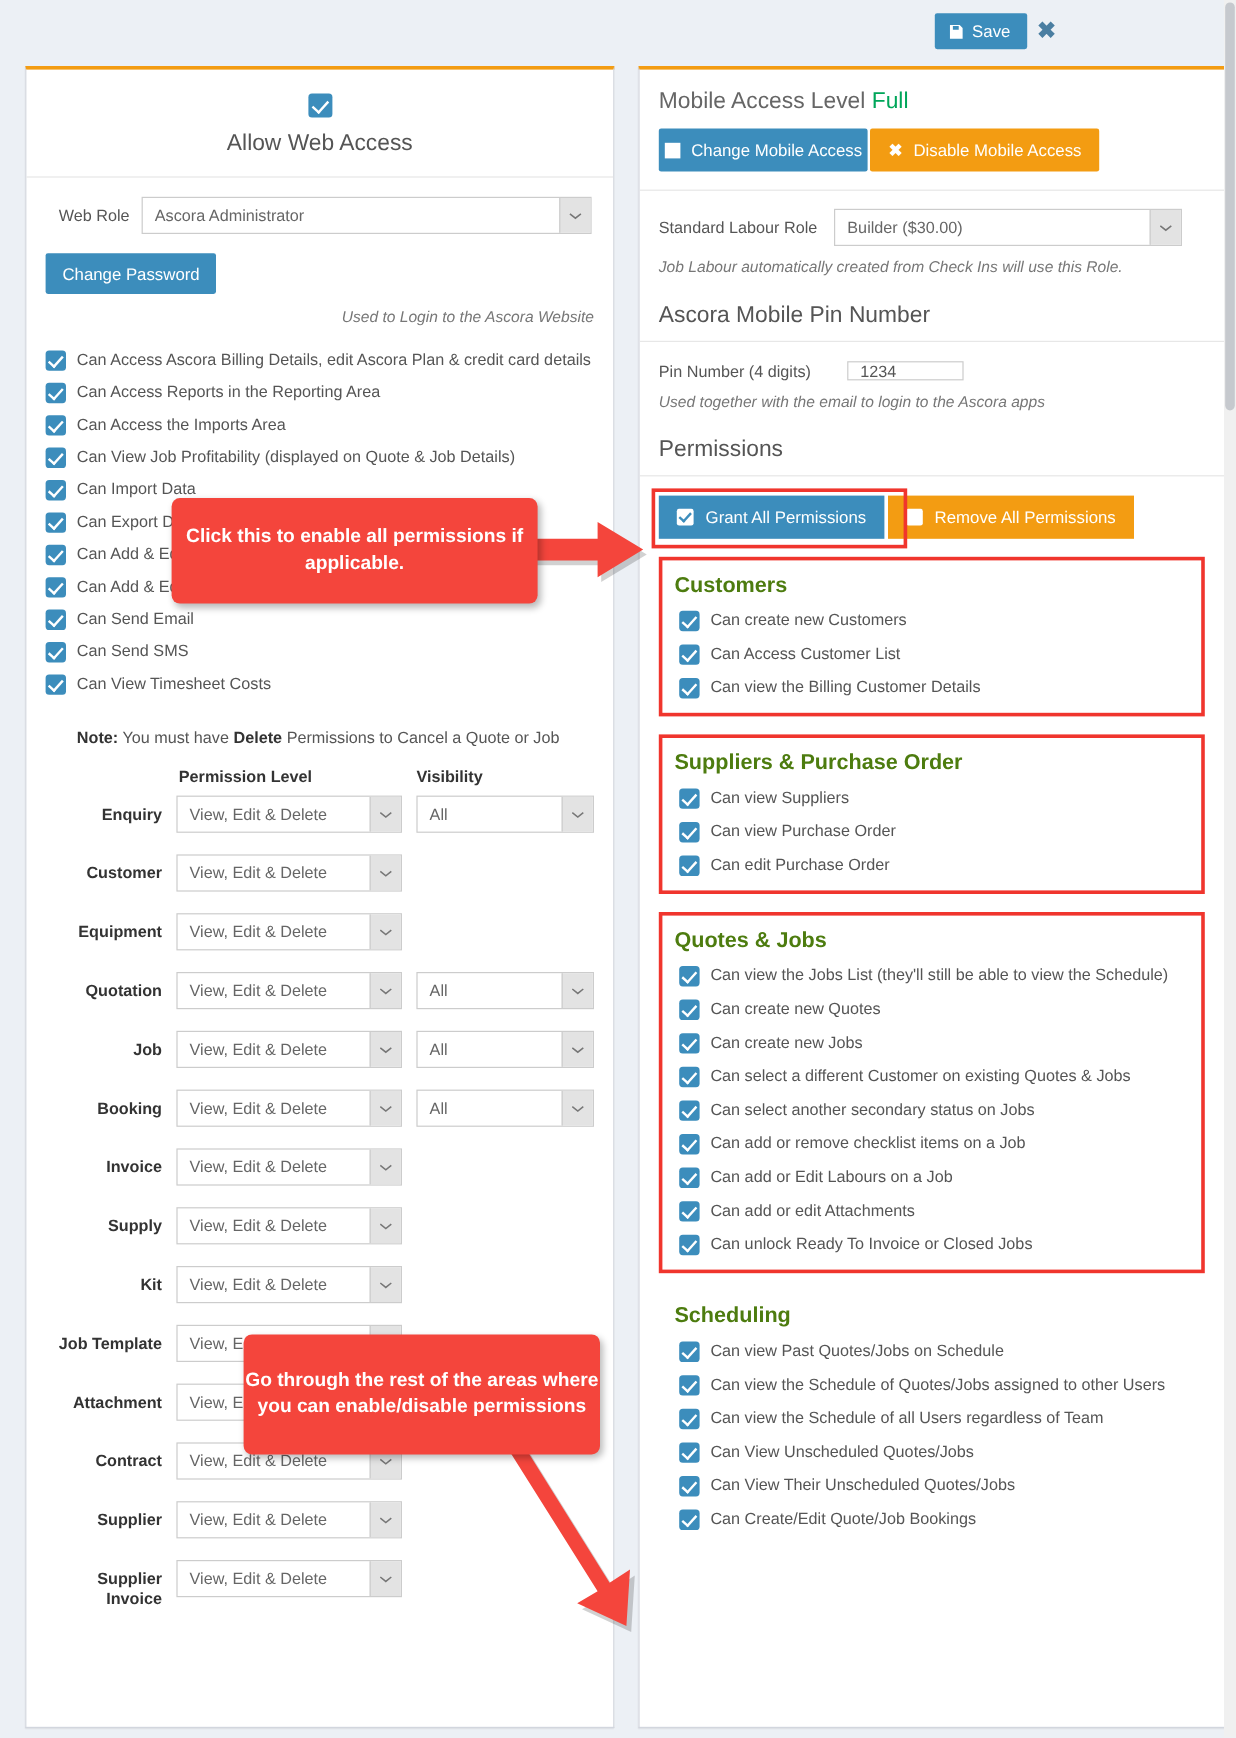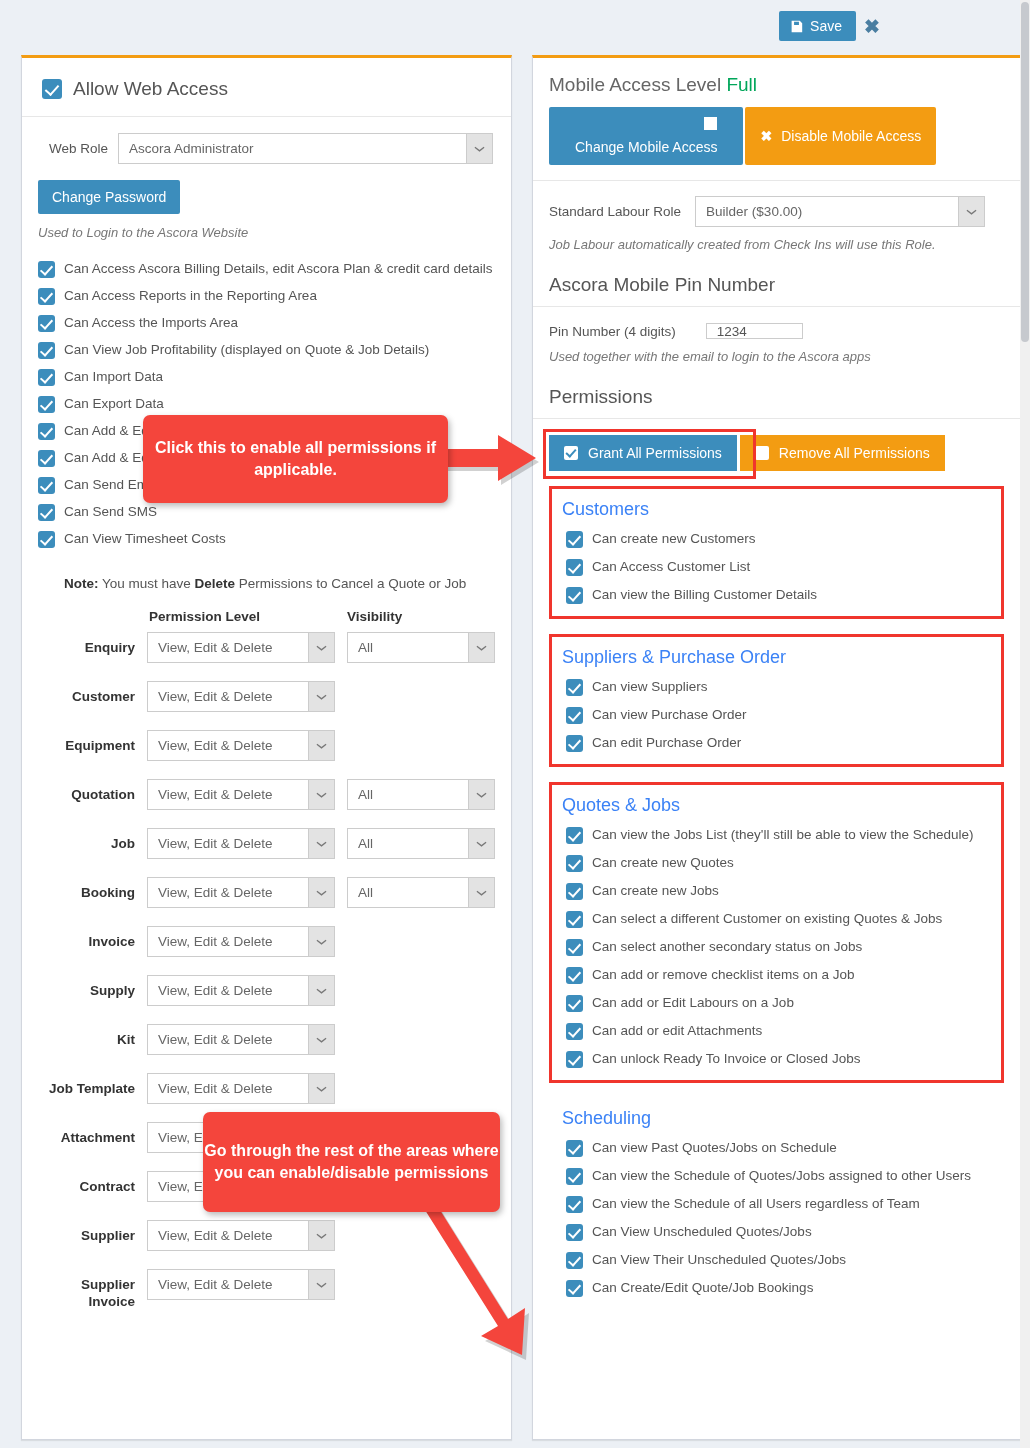--- a/index.html
+++ b/index.html
@@ -55,21 +55,21 @@
     content:""; position:absolute;
     left:5px; top:2px; width:5px; height:10px;
     border:solid #fff; border-width:0 2.2px 2.2px 0;
     transform:rotate(42deg);
   }
 
   .chk-row{ display:flex; align-items:center; gap:9px; margin:0 0 5px 0; }
   .chk-row .lbl{ color:#555; font-size:13.5px; line-height:18px; }
 
   
-  #allow-web-row{ display:flex; align-items:center; gap:11px; padding:6px 4px 16px 4px; }
+  #allow-web-row{ display:flex; align-items:center; gap:11px; padding:6px 4px 16px 4px;flex-direction:column; }
   #allow-web-row .cb{ width:20px; height:20px; flex:0 0 20px; }
   #allow-web-row .cb.on:after{ left:6px; top:3px; width:6px; height:11px; }
   #allow-web-label{ font-size:19px; color:#555; }
   .hr{ border-top:1px solid #e7e7e7; margin:0 -16px; }
 
   #webrole-row{ display:flex; align-items:center; gap:10px; padding:16px 0 0 0; }
   #webrole-label{ width:70px; text-align:right; color:#555; font-size:13.5px; line-height:17px; }
 
   .sel{
     position:relative; height:31px; border:1px solid #ccc; background:#fff;
@@ -82,21 +82,21 @@
     display:flex; align-items:center; justify-content:center;
   }
   .sel .arrow svg{ width:11px; height:8px; }
 
   #webrole-select{ width:375px; }
   #change-password-btn{
     margin:16px 0 0 0; background:#3c8dbc; color:#fff; border:none;
     padding:9px 14px; font-size:14px; cursor:pointer; border-radius:2px;
     font-family:"Liberation Sans", sans-serif;
   }
-  #login-hint{ font-style:italic; color:#777; font-size:13px; margin:11px 0 0 0; }
+  #login-hint{ font-style:italic; color:#777; font-size:13px; margin:11px 0 0 0;text-align:right; }
 
   #left-checklist{ margin-top:20px; }
   #left-checklist .chk-row{ margin-bottom:9px; }
 
   #note-line{ margin:28px 0 0 26px; font-size:13.5px; color:#555; }
   #note-line b{ color:#333; }
 
   
   #perm-table{ margin-top:18px; border-collapse:collapse; width:100%; }
   #perm-table th{
@@ -113,23 +113,23 @@
   }
   .sel-perm{ width:188px; }
   .sel-vis{ width:148px; }
   #perm-table td.c2{ padding-left:12px; }
 
   
   #mobile-title{ font-size:19px; color:#666; margin:2px 0 0 0; }
   #mobile-title .full{ color:#00a65a; }
   #mobile-btns{ display:flex; gap:0; margin-top:11px; }
   #change-mobile-btn{
-    background:#3c8dbc; color:#fff; border:none; padding:10px 26px;
-    font-size:14px; display:flex; align-items:flex-end; gap:9px; cursor:pointer;
-    font-family:"Liberation Sans", sans-serif; border-radius:2px;flex-direction:column;
+    background:#3c8dbc; color:#fff; border:none; padding:10px 5px;
+    font-size:14px; display:flex; align-items:center; gap:9px; cursor:pointer;
+    font-family:"Liberation Sans", sans-serif; border-radius:2px;
   }
   #change-mobile-btn .sq{ width:13px; height:13px; background:#fff; display:inline-block; }
   #disable-mobile-btn{
     background:#f39c12; color:#fff; border:none; padding:10px 15px;
     font-size:14px; display:flex; align-items:center; gap:9px; cursor:pointer;
     font-family:"Liberation Sans", sans-serif; margin-left:2px; border-radius:2px;
   }
   #disable-mobile-btn .x{ font-weight:bold; font-size:14px; }
 
   .rp-hr{ border-top:1px solid #e7e7e7; margin:15px -16px 0 -16px; }
@@ -167,21 +167,21 @@
     content:""; position:absolute; left:4px; top:1px; width:4px; height:8px;
     border:solid #3c8dbc; border-width:0 2px 2px 0; transform:rotate(42deg);
   }
   #grant-highlight{
     position:absolute; left:-6px; top:-6px; width:213px; height:50px;
     border:3px solid #f0352d; pointer-events:none;
   }
 
   .perm-group{ margin-top:15px; padding:8px 10px 10px 10px; position:relative; }
   .perm-group.boxed{ border:3px solid #f0352d; }
-  .perm-group h4{ font-size:18px; color:#3b82f6; font-weight:normal; margin:2px 0 10px 0; }
+  .perm-group h4{ font-size:18px; color:#4d7c0f; font-weight:bold; margin:2px 0 10px 0; }
   .perm-group .chk-row{ margin:0 0 10px 4px; }
   .perm-group .chk-row:last-child{ margin-bottom:2px; }
   .perm-group.plain{ padding-left:13px; }
 
   
   .callout{
     position:absolute; background:#f4453c; color:#fff; font-weight:bold;
     text-align:center; border-radius:7px; z-index:40;
     box-shadow:2px 3px 6px rgba(0,0,0,.28);
     display:flex; align-items:center; justify-content:center;

